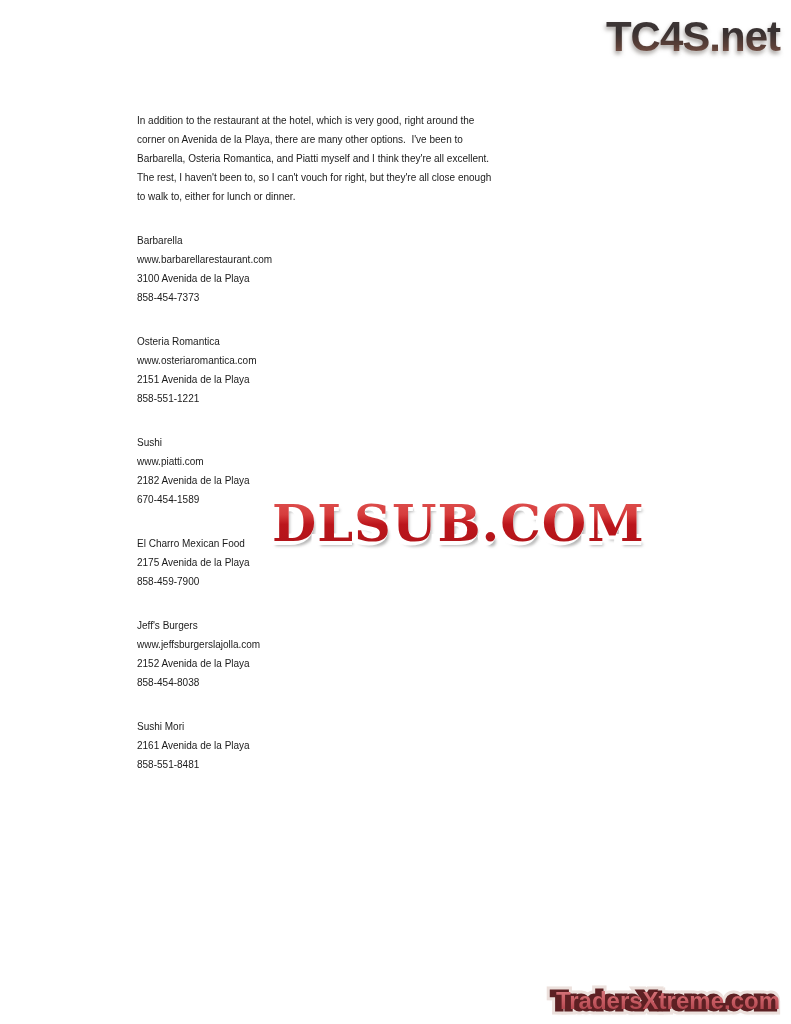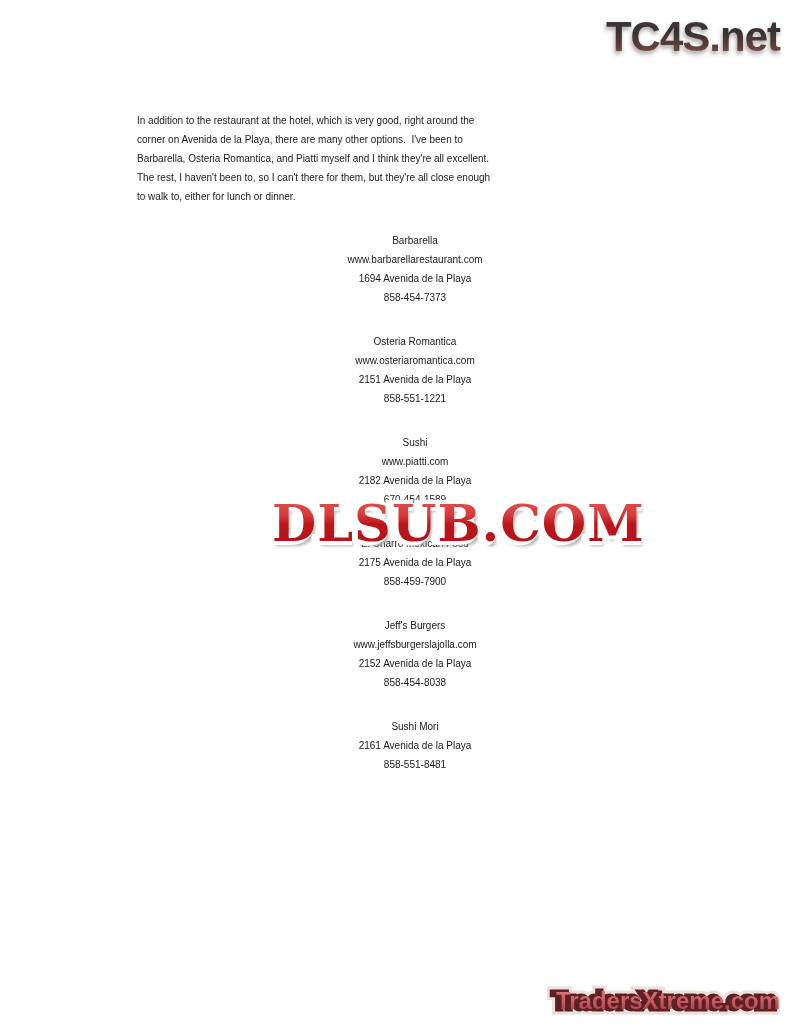--- a/index.html
+++ b/index.html
@@ -16,21 +16,21 @@
   .content {
     position:absolute;
     left:117px; top:91px;
     width:580px;
     color:#1a1a1a;
     font-size:10px;
     line-height:19px;
   }
   .line { display:block; white-space:pre; height:19px; }
   .para { margin-bottom:17px; }
-  .block { margin-bottom:17px;text-align:center; }
+  .block { margin-bottom:17px; }
 
   
   .wm { position:absolute; white-space:nowrap; }
   .wm-layer { position:absolute; left:0; top:0; white-space:nowrap; }
   .wm-layer.rel { position:relative; }
 
   
   .wm-tc4s {
     top:4px; right:11px;
     font-size:42px; font-weight:bold;
@@ -94,28 +94,28 @@
     <span class="wm-layer tc4s-shadow">TC4S.net</span>
     <span class="wm-layer rel tc4s-fill">TC4S.net</span>
   </div>
 
   <div class="content">
 
     <div class="para">
       <span class="line">In addition to the restaurant at the hotel, which is very good, right around the</span>
       <span class="line">corner on Avenida de la Playa, there are many other options.  I've been to</span>
       <span class="line">Barbarella, Osteria Romantica, and Piatti myself and I think they're all excellent.</span>
-      <span class="line">The rest, I haven't been to, so I can't there for them, but they're all close enough</span>
+      <span class="line">The rest, I haven't been to, so I can't vouch for right, but they're all close enough</span>
       <span class="line">to walk to, either for lunch or dinner.</span>
     </div>
 
     <div class="block">
       <span class="line">Barbarella</span>
       <span class="line">www.barbarellarestaurant.com</span>
-      <span class="line">1694 Avenida de la Playa</span>
+      <span class="line">3100 Avenida de la Playa</span>
       <span class="line">858-454-7373</span>
     </div>
 
     <div class="block">
       <span class="line">Osteria Romantica</span>
       <span class="line">www.osteriaromantica.com</span>
       <span class="line">2151 Avenida de la Playa</span>
       <span class="line">858-551-1221</span>
     </div>
 

